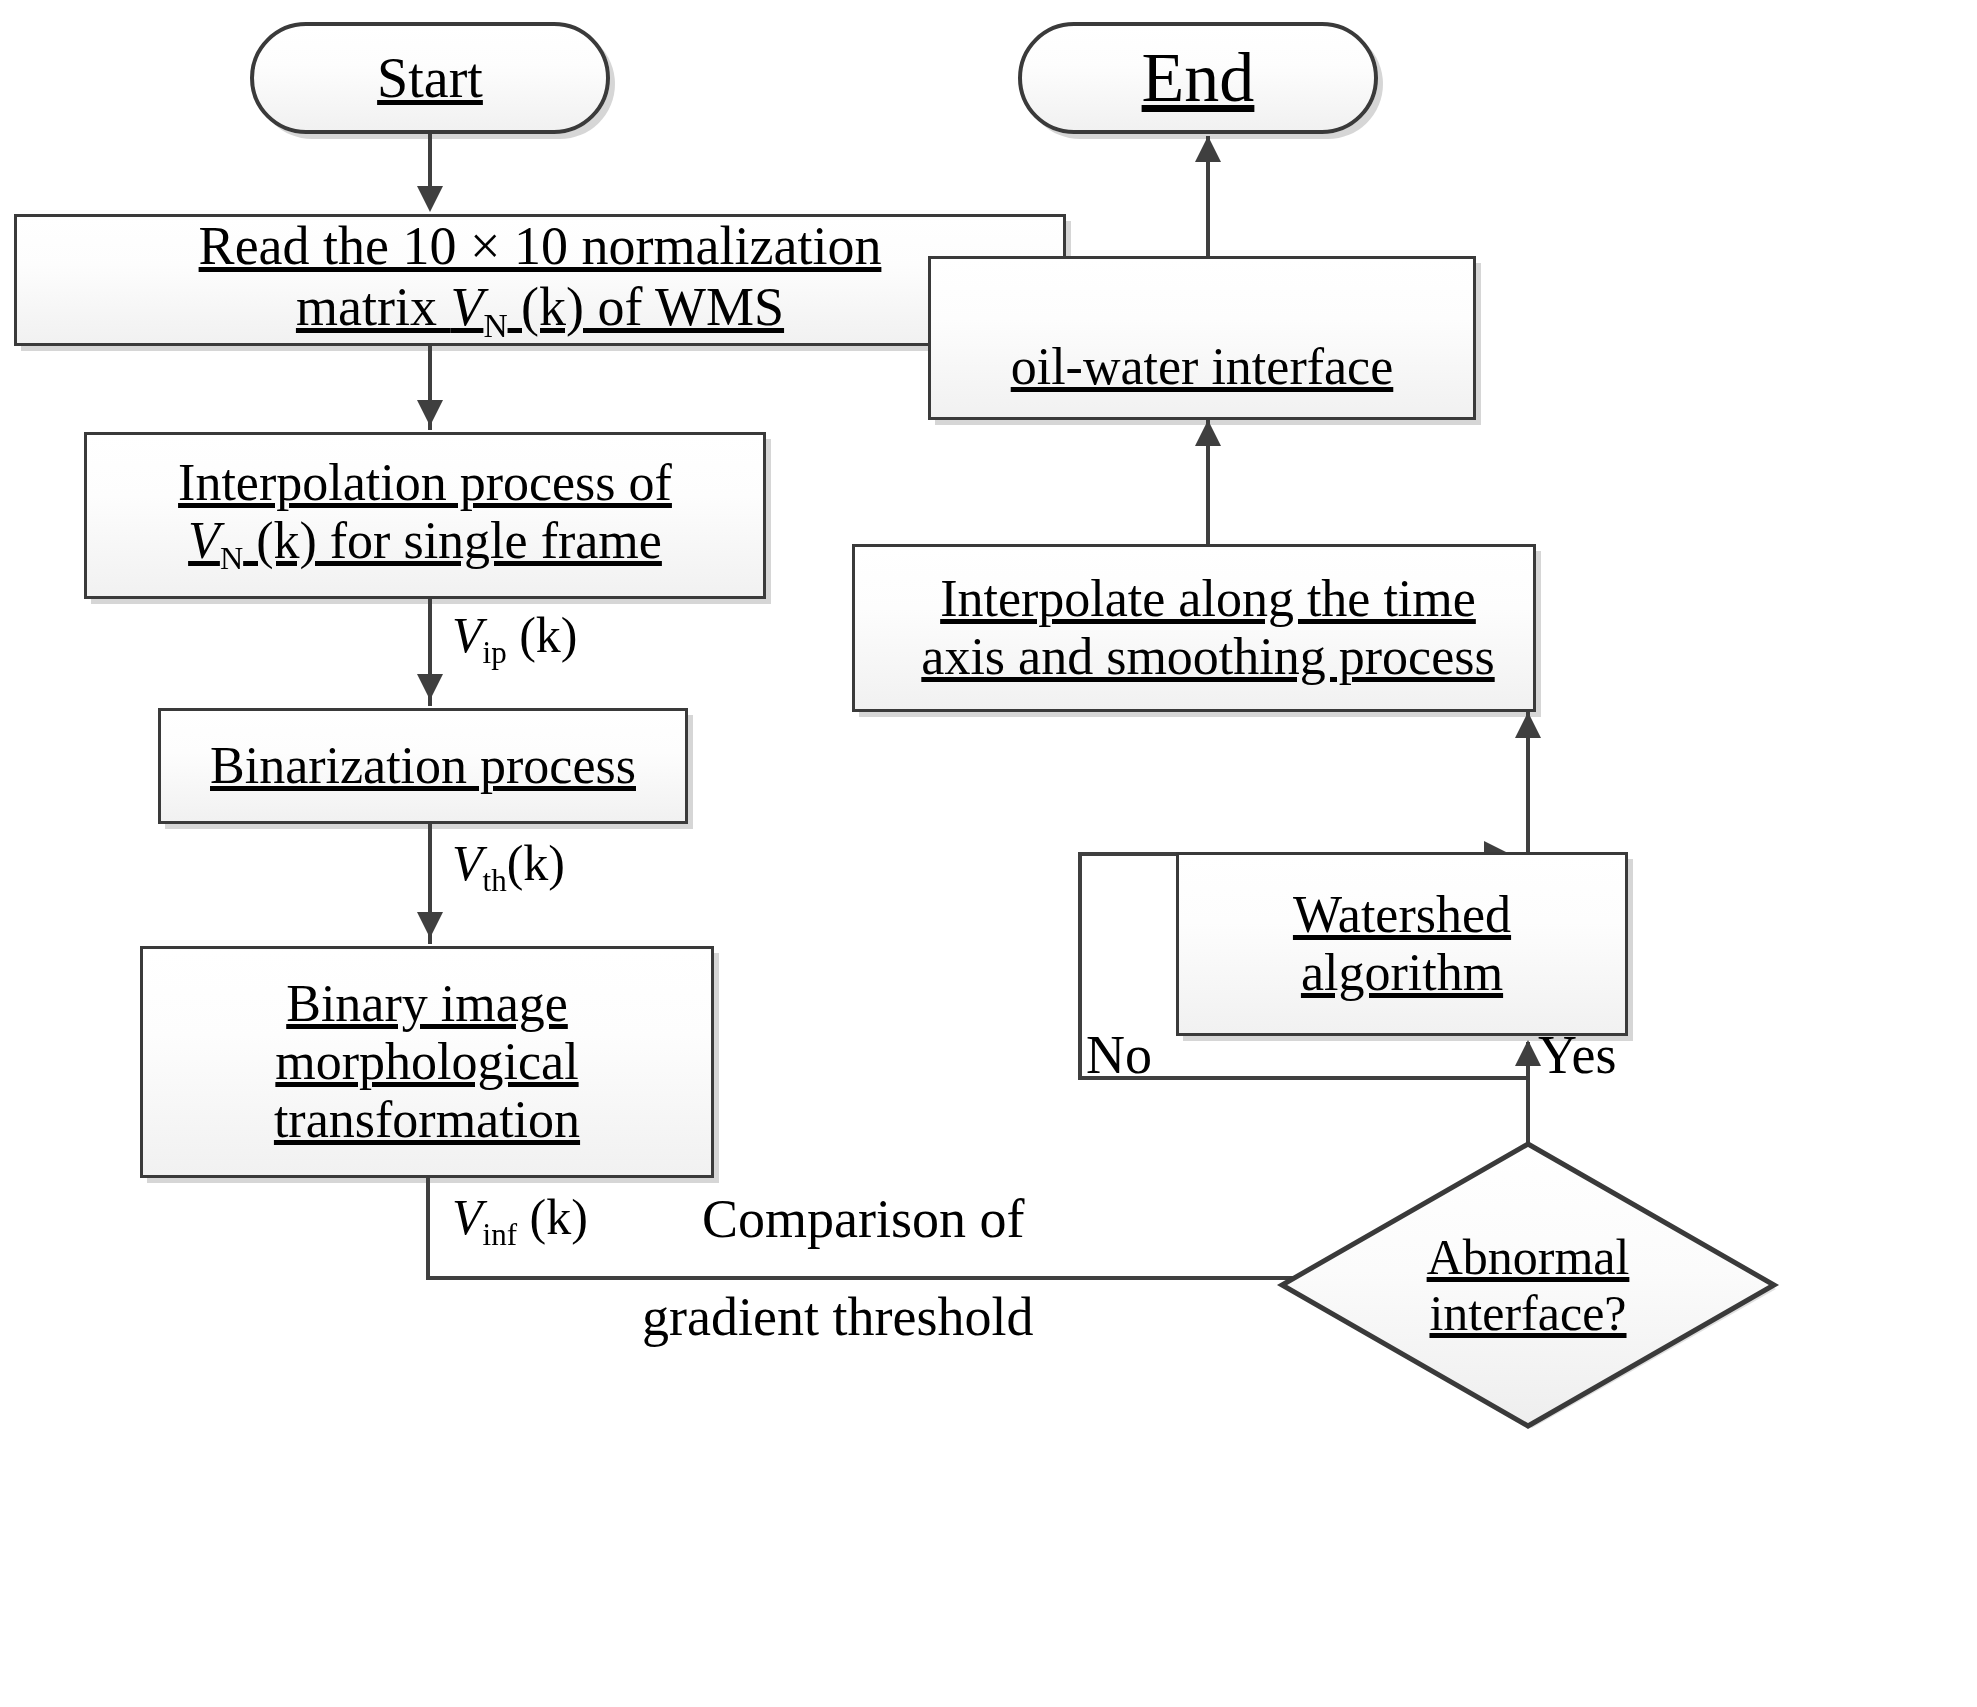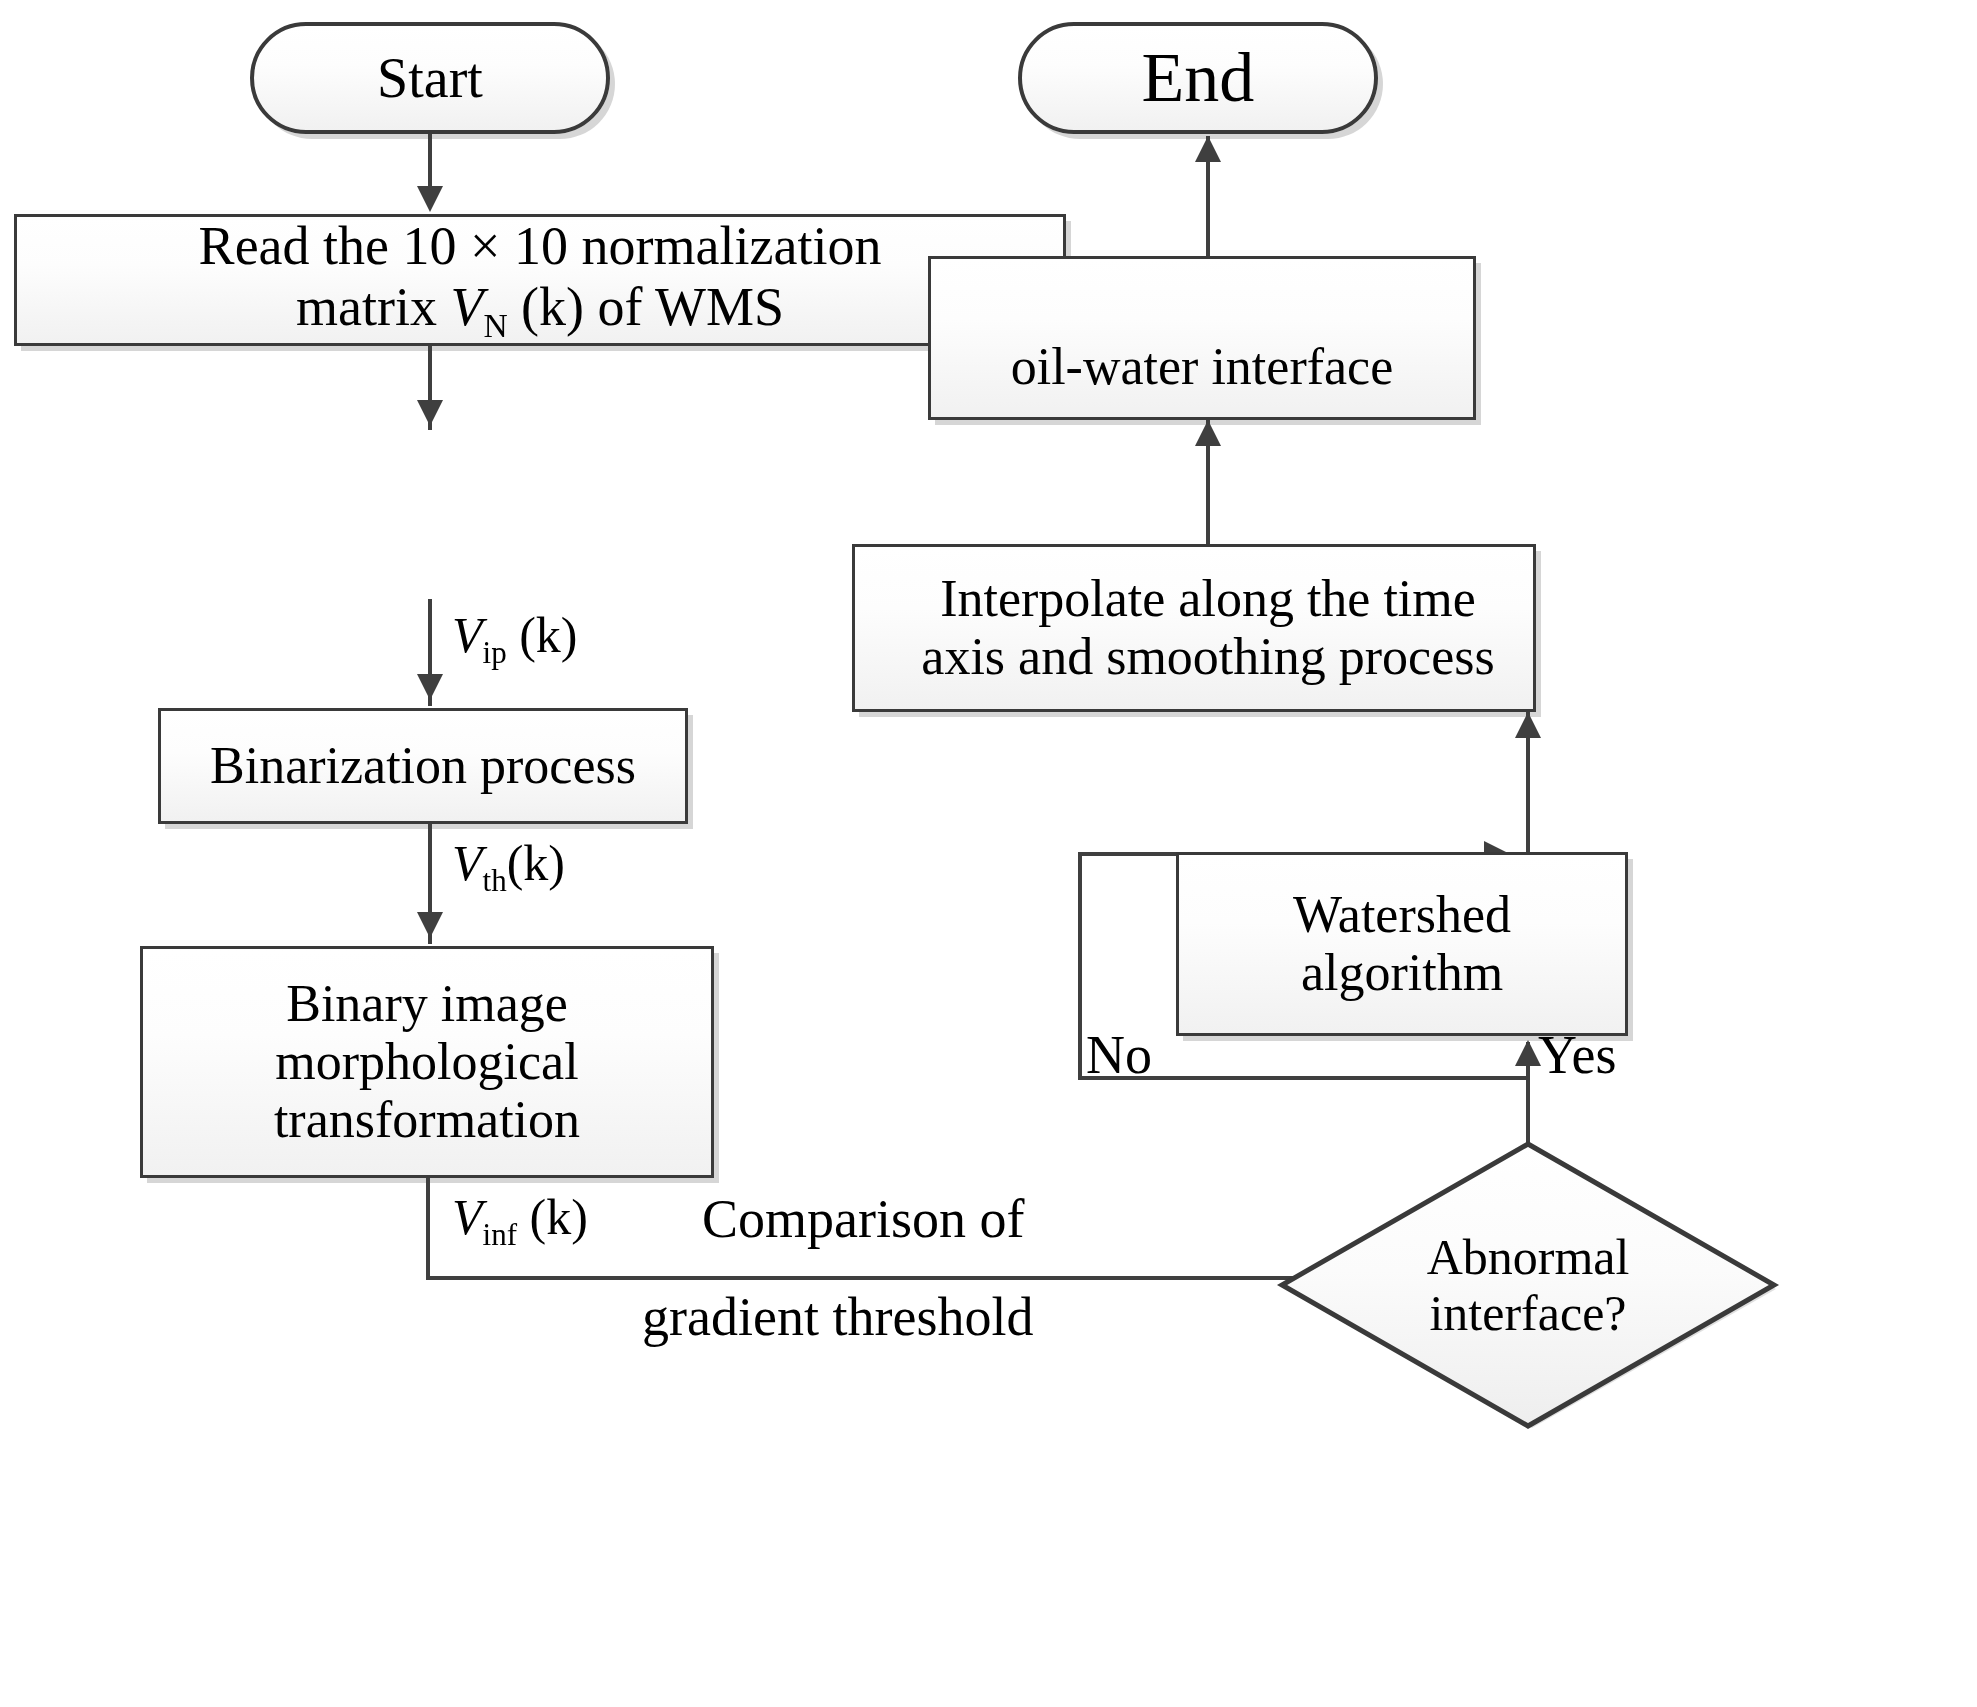--- a/index.html
+++ b/index.html
@@ -7,21 +7,21 @@
        font-family:"Liberation Serif","DejaVu Serif",serif;color:#000;}
   #stage{position:relative;width:1977px;height:1707px;background:#fff;}
 
   
   .node{position:absolute;box-sizing:border-box;
         display:flex;align-items:center;justify-content:flex-end;
         text-align:center;line-height:1.12;
         background:linear-gradient(180deg,#ffffff 0%,#fdfdfd 38%,#f1f1f1 100%);
         border:3px solid #3a3a3a;
         box-shadow:6px 6px 0 -1px rgba(120,120,120,0.30);
-        color:#000;}
+        color:#000;text-decoration:underline;}
   .node .txt{padding:0 10px;width:100%;}
   .proc{border-radius:0;}
   .term{border-radius:999px;border-width:4px;}
   .decision{border:none;background:none;box-shadow:none;}
   .decision .dia{position:absolute;left:0;top:0;width:100%;height:100%;}
   .decision .txt{position:relative;z-index:2;}
 
   
   .edge{position:absolute;background:#3f3f3f;}
   .vline{width:4px;}
@@ -54,20 +54,26 @@
   <div class="node proc" style="left:14px;top:214px;width:1052px;height:132px;font-size:54px;">
     <span class="txt">
       <span>Read the 10 × 10 normalization</span><br>
       <span><span>matrix </span><i>V</i><span class="sub">N</span><span> (k) of WMS</span></span>
     </span>
   </div>
 
   <div class="edge vline" style="left:428px;top:346px;height:84px;"></div>
   <div class="arrow arrow-down" style="left:417px;top:400px;"></div>
 
+  <div class="node proc" style="left:84px;top:432px;width:682px;height:167px;font-size:52px;">
+    <span class="txt">
+      <span>Interpolation process of</span><br>
+      <span><i>V</i><span class="sub">N</span><span> (k) for single frame</span></span>
+    </span>
+  </div>
 
   <div class="edge vline" style="left:428px;top:599px;height:107px;"></div>
   <div class="arrow arrow-down" style="left:417px;top:674px;"></div>
   <div class="lbl" style="left:452px;top:608px;font-size:50px;">
     <i>V</i><span class="sub">ip</span><span> (k)</span>
   </div>
 
   <div class="node proc" style="left:158px;top:708px;width:530px;height:116px;font-size:52px;">
     <span class="txt">Binarization process</span>
   </div>

